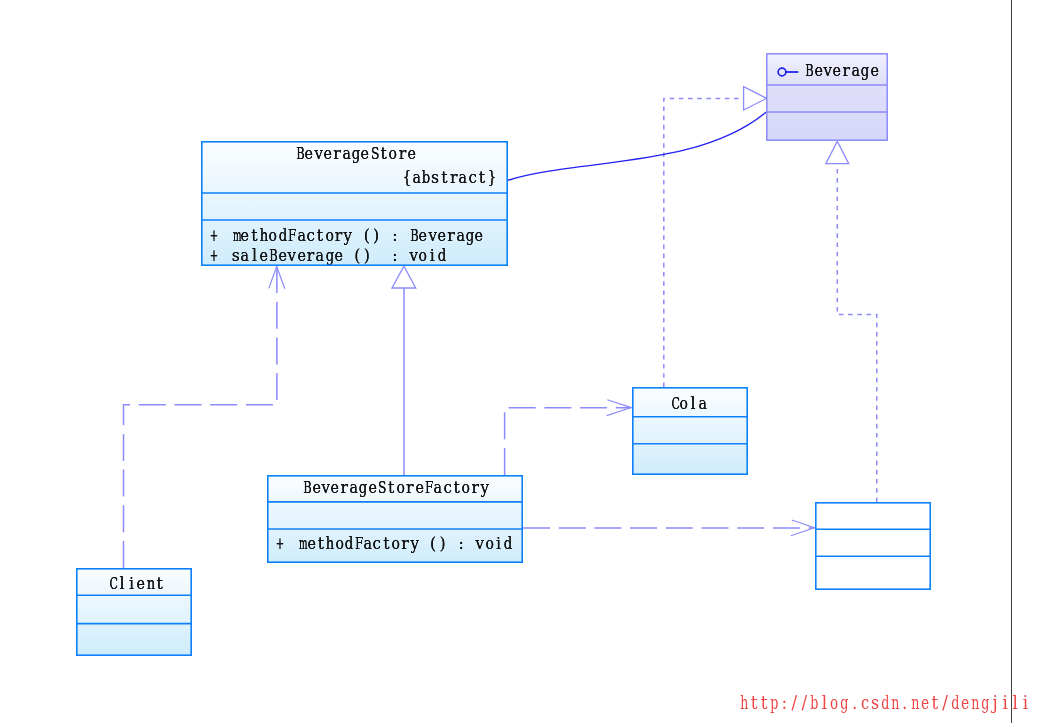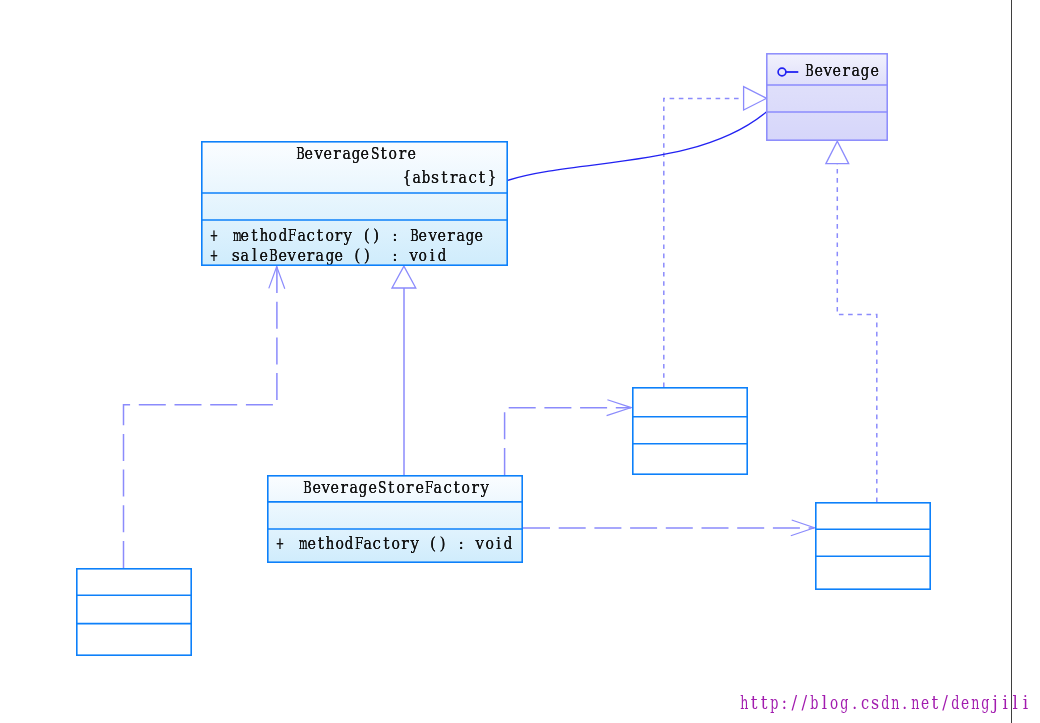--- a/index.html
+++ b/index.html
@@ -23,21 +23,21 @@
     text-shadow:0 0 0.35px #111111;
     font-family:"DejaVu Serif Condensed", "DejaVu Serif", serif;
     font-size:17.5px; line-height:1;
   }
   .txt > i {
     display:inline-block; width:9.36px; text-align:center;
     font-style:normal;
   }
 
   #watermark {
-    position:absolute; white-space:pre; color:#a21caf;
+    position:absolute; white-space:pre; color:#ef4444;
     font-family:"DejaVu Serif Condensed", "DejaVu Serif", serif;
     font-size:18.6px; line-height:1;
   }
   #watermark > i { display:inline-block; width:10.05px; text-align:center; font-style:normal; }
   #rightrule { position:absolute; background:#3f3f3f; }
 </style>
 </head>
 <body>
 
 <div id="canvas">
@@ -89,22 +89,28 @@
   </div>
 
   <div class="uclass ifc" style="left:766px; top:53px; width:122px; height:88px;">
     <svg style="position:absolute;left:9.0px;top:11.2px;width:27px;height:16px;" viewBox="0 0 27 16">
       <circle cx="7.0" cy="8.0" r="3.9" fill="none" stroke="#2222f2" stroke-width="1.7"></circle>
       <line x1="10.8" y1="8.0" x2="23.3" y2="8.0" stroke="#2222f2" stroke-width="1.8"></line>
     </svg>
     <span class="txt mono" style="left:38.2px; top:8.8px;"><i style="transform: scaleX(0.7306);">B</i><i style="transform: scaleX(0.9069);">e</i><i style="transform: scaleX(0.9498);">v</i><i style="transform: scaleX(0.9069);">e</i><i style="transform: scaleX(1);">r</i><i style="transform: scaleX(0.9008);">a</i><i style="transform: scaleX(0.8394);">g</i><i style="transform: scaleX(0.9069);">e</i></span>
   </div>
 
+  <div class="uclass cls" style="left:632px; top:387px; width:116px; height:88px;">
+    <span class="txt mono" style="left:37.6px; top:8.1px;"><i style="transform: scaleX(0.7013);">C</i><i style="transform: scaleX(0.8919);">o</i><i style="transform: scaleX(1);">l</i><i style="transform: scaleX(0.9008);">a</i></span>
+  </div>
 
 
+  <div class="uclass cls" style="left:76px; top:568px; width:116px; height:88px;">
+    <span class="txt mono" style="left:32.1px; top:6.8px;"><i style="transform: scaleX(0.7013);">C</i><i style="transform: scaleX(1);">l</i><i style="transform: scaleX(1);">i</i><i style="transform: scaleX(0.9069);">e</i><i style="transform: scaleX(0.8329);">n</i><i style="transform: scaleX(1);">t</i></span>
+  </div>
 
   <div class="uclass cls" style="left:267px; top:475px; width:256px; height:88px;">
     <span class="txt mono" style="left:35.2px; top:4.0px;"><i style="transform: scaleX(0.7306);">B</i><i style="transform: scaleX(0.9069);">e</i><i style="transform: scaleX(0.9498);">v</i><i style="transform: scaleX(0.9069);">e</i><i style="transform: scaleX(1);">r</i><i style="transform: scaleX(0.9008);">a</i><i style="transform: scaleX(0.8394);">g</i><i style="transform: scaleX(0.9069);">e</i><i style="transform: scaleX(0.7835);">S</i><i style="transform: scaleX(1);">t</i><i style="transform: scaleX(0.8919);">o</i><i style="transform: scaleX(1);">r</i><i style="transform: scaleX(0.9069);">e</i><i style="transform: scaleX(0.7745);">F</i><i style="transform: scaleX(0.9008);">a</i><i style="transform: scaleX(0.9582);">c</i><i style="transform: scaleX(1);">t</i><i style="transform: scaleX(0.8919);">o</i><i style="transform: scaleX(1);">r</i><i style="transform: scaleX(0.9498);">y</i></span>
     <span class="txt mono" style="left:7.1px; top:59.5px;"><i style="transform: scaleX(0.6407);">+</i></span>
     <span class="txt mono" style="left:30.4px; top:59.5px;"><i style="transform: scaleX(0.5663);">m</i><i style="transform: scaleX(0.9069);">e</i><i style="transform: scaleX(1);">t</i><i style="transform: scaleX(0.8329);">h</i><i style="transform: scaleX(0.8919);">o</i><i style="transform: scaleX(0.8394);">d</i><i style="transform: scaleX(0.7745);">F</i><i style="transform: scaleX(0.9008);">a</i><i style="transform: scaleX(0.9582);">c</i><i style="transform: scaleX(1);">t</i><i style="transform: scaleX(0.8919);">o</i><i style="transform: scaleX(1);">r</i><i style="transform: scaleX(0.9498);">y</i><i style="transform: scaleX(1);"> </i><i style="transform: scaleX(1);">(</i><i style="transform: scaleX(1);">)</i><i style="transform: scaleX(1);"> </i><i style="transform: scaleX(1);">:</i><i style="transform: scaleX(1);"> </i><i style="transform: scaleX(0.9498);">v</i><i style="transform: scaleX(0.8919);">o</i><i style="transform: scaleX(1);">i</i><i style="transform: scaleX(0.8394);">d</i></span>
   </div>
 
   <svg class="frames" viewBox="0 0 1040 723">
     <g fill="none" stroke="#0d80fa" stroke-width="1.6">
       <rect x="201.8" y="141.8" width="305.4" height="123.4"></rect>

